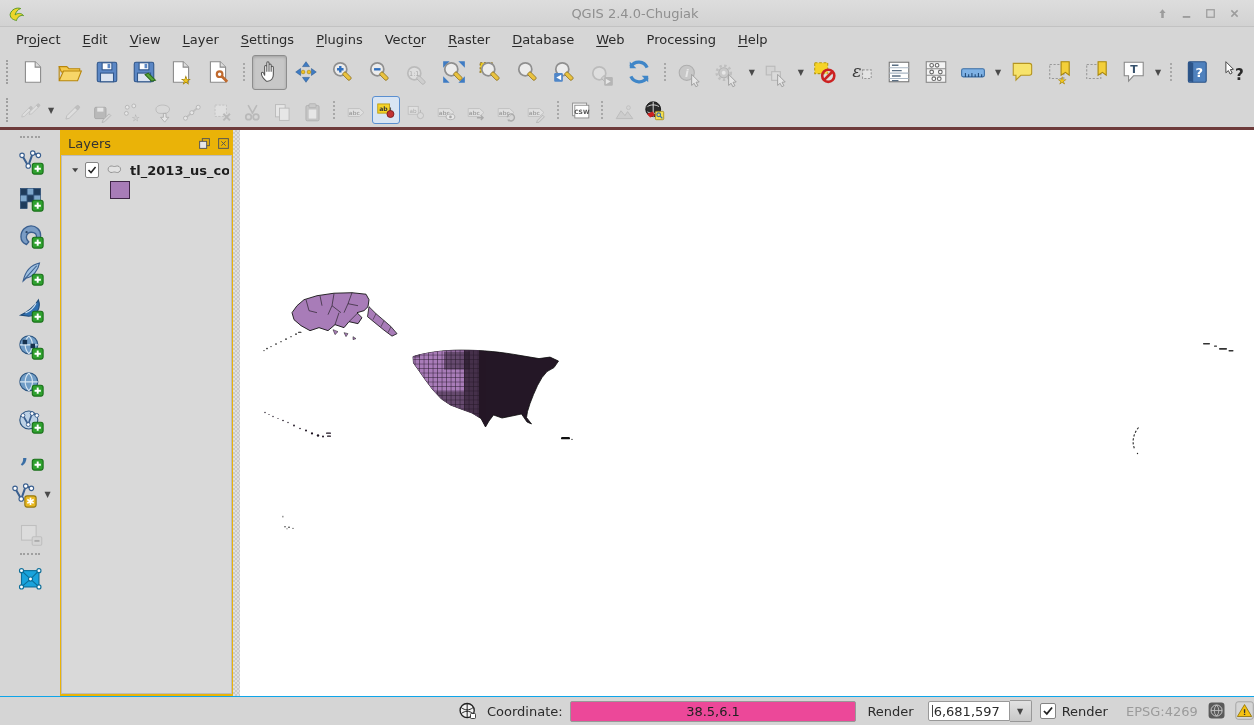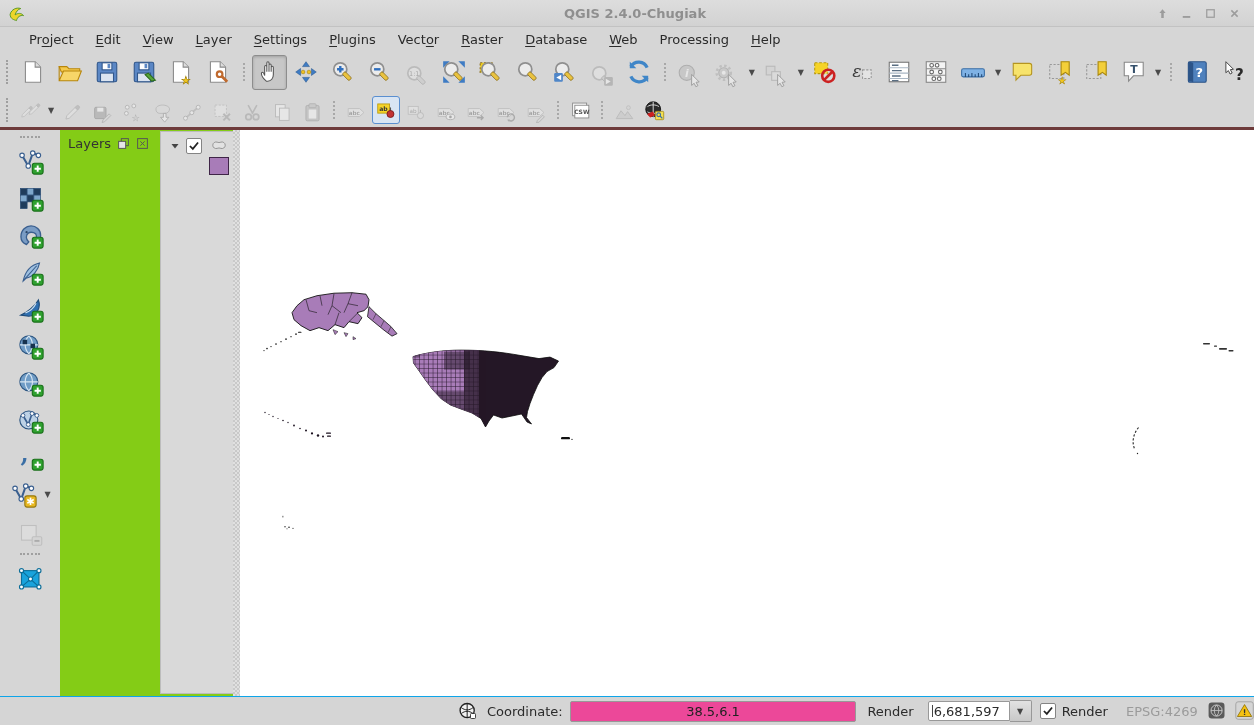--- a/index.html
+++ b/index.html
@@ -5,26 +5,26 @@
   html,body{margin:0;padding:0;}
   body{width:1254px;height:725px;overflow:hidden;background:#d6d6d6;
        font-family:"DejaVu Sans","Liberation Sans",sans-serif;font-size:13px;color:#2b2b2b;}
   .window{width:1254px;height:725px;display:flex;flex-direction:column;}
 
   
   .titlebar{height:26px;background:linear-gradient(#dddddd,#d2d2d2);border-bottom:1px solid #c2c2c2;
             position:relative;display:flex;align-items:center;flex:0 0 auto;}
   .app-icon{width:17px;height:17px;margin-left:8px;z-index:2;}
   .app-icon svg,.win-btn svg,.ticon svg,.sb-icon svg,.panel-btn svg,.tri svg,.cbx svg,.blob svg{width:100%;height:100%;display:block;}
-  .win-title{position:absolute;left:16px;right:0;text-align:center;font-weight:bold;color:#8f8f8f;}
+  .win-title{position:absolute;left:16px;right:0;text-align:center;font-weight:normal;color:#8f8f8f;}
   .win-controls{margin-left:auto;display:flex;gap:9px;padding-right:12px;z-index:2;}
   .win-btn{width:15px;height:15px;}
 
   
-  .menubar{height:24px;display:flex;align-items:center;padding-left:18px;background:#d6d6d6;flex:0 0 auto;}
+  .menubar{height:24px;display:flex;align-items:center;padding-left:5px;background:#d6d6d6;flex:0 0 auto;}
   .menu-item{padding:3px 11px;white-space:nowrap;}
   .menu-item u{text-underline-offset:2px;}
 
   
   .toolbar{display:flex;align-items:center;background:#d6d6d6;flex:0 0 auto;}
   #tb1{height:42px;padding:0 2px;}
   #tb2{height:34px;padding:0 2px;}
   .tbtn{display:flex;align-items:center;justify-content:center;border-radius:3px;border:1px solid transparent;}
   #tb1 .tbtn{width:33px;height:33px;margin:0 1px;}
   #tb1 .ticon{width:26px;height:26px;}
@@ -40,21 +40,21 @@
   .redline{height:3px;background:#6e3b3b;flex:0 0 auto;}
 
   
   .main{display:flex;flex:1 1 auto;min-height:0;}
   .left-toolbar{width:60px;display:flex;flex-direction:column;align-items:center;padding-top:3px;flex:0 0 auto;}
   .lhandle{width:20px;border-top:2px dotted #9f9f9f;margin:3px 0 5px;}
   .lrow{display:flex;align-items:center;height:37px;}
   .left-toolbar .tbtn{width:33px;height:33px;}
   .left-toolbar .ticon{width:27px;height:27px;}
 
-  .layers-panel{width:180px;display:flex;position:relative;background:#84cc16;flex:0 0 auto;}
+  .layers-panel{width:180px;display:flex;flex-direction:column;position:relative;background:#eab308;flex:0 0 auto;}
   .panel-header{height:22px;display:flex;align-items:center;padding:2px 10px 0 8px;color:#333;}
   .panel-title{flex:1;}
   .panel-btn{width:13px;height:13px;margin-left:6px;}
   .panel-body{flex:1;margin:1px 8px 2px 1px;background:#d9d9d9;border:1px solid #bcbcbc;padding:6px 2px;}
   .splitter{position:absolute;right:0;top:0;bottom:0;width:7px;
             background:conic-gradient(#c9c9c9 25%,#e0e0e0 0 50%,#c9c9c9 0 75%,#e0e0e0 0) 0 0/4px 4px;}
   .layer-row{display:flex;align-items:center;gap:5px;font-weight:bold;color:#1d1d1d;padding-left:6px;}
   .tri{width:12px;height:12px;}
   .cbx{width:14px;height:14px;background:#fff;border:1px solid #848484;border-radius:2px;}
   .blob{width:24px;height:15px;}

